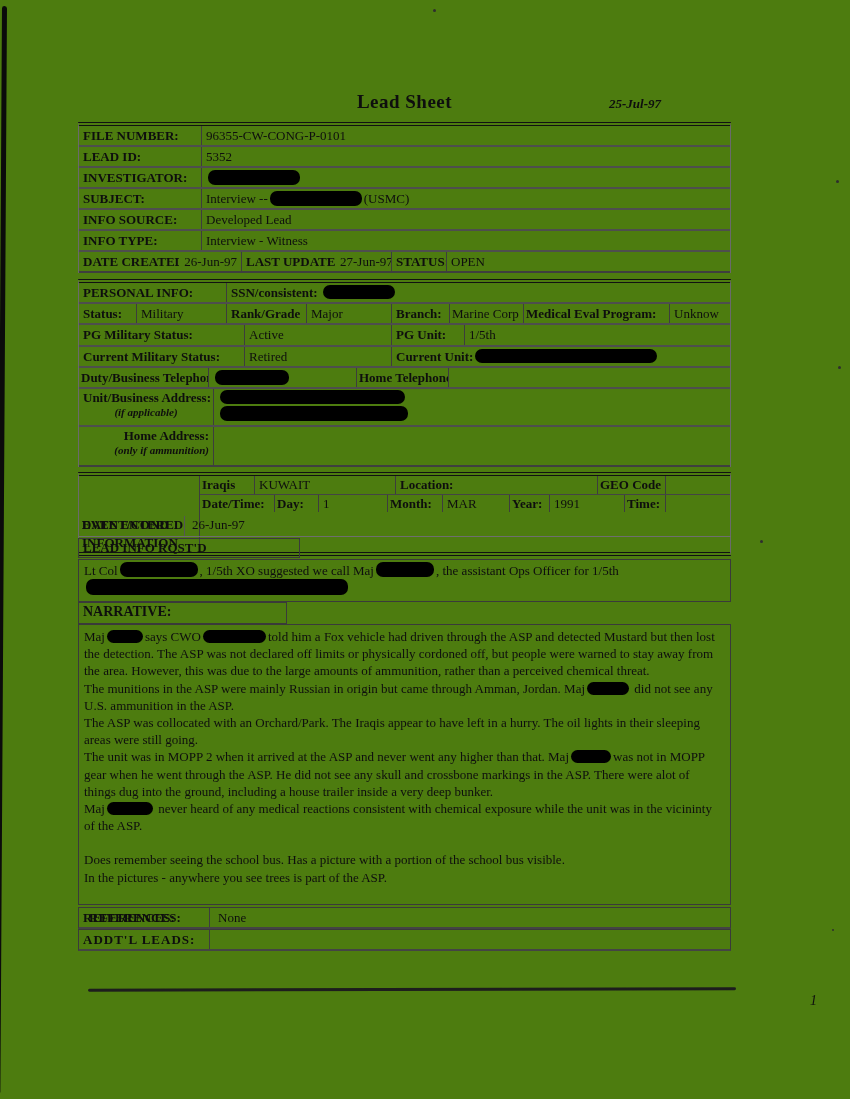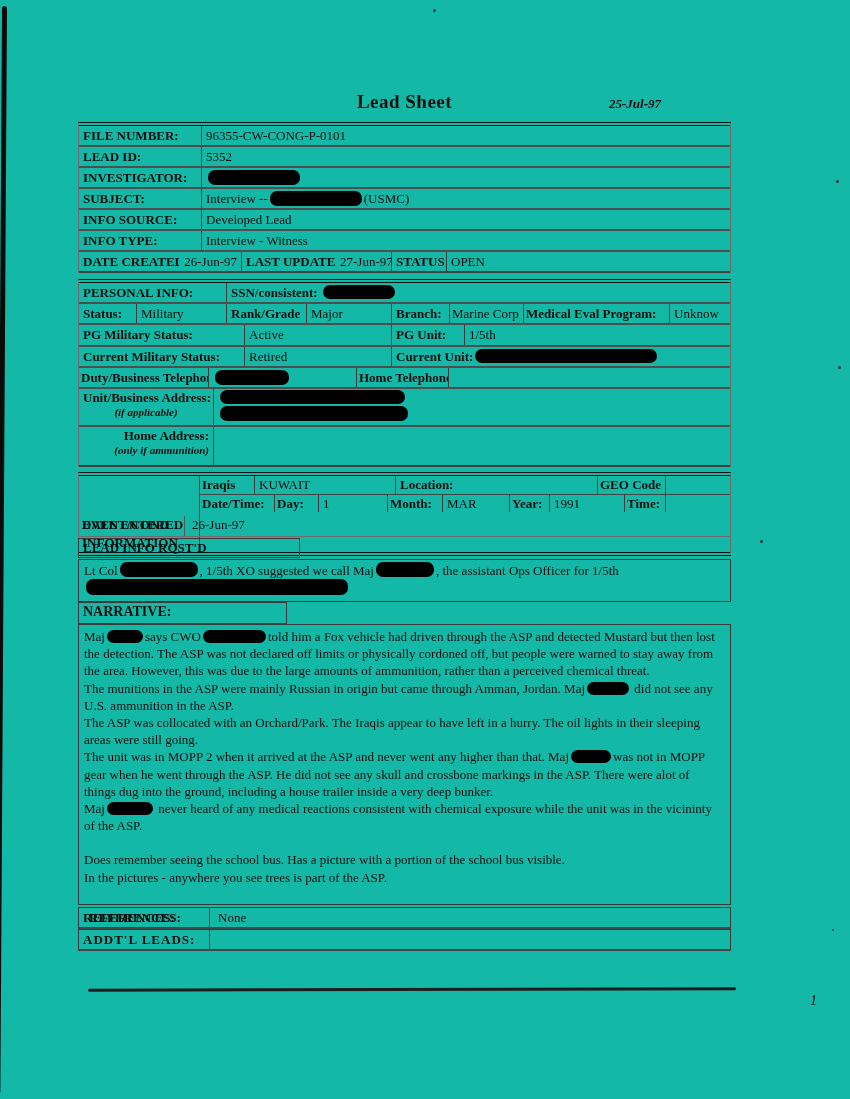--- a/index.html
+++ b/index.html
@@ -1,16 +1,16 @@
 <!DOCTYPE html>
 <html><head>
 <meta charset="utf-8">
 <style>
   html,body{margin:0;padding:0;background:#ffffff;}
-  .page{position:relative;width:850px;height:1099px;background:#14b8a6;overflow:hidden;
+  .page{position:relative;width:850px;height:1099px;background:#4d7c0f;overflow:hidden;
         font-family:"Liberation Serif",serif;color:#0e0e0e;font-size:13px;}
   
   .scan-bar{position:absolute;left:2px;top:6px;width:5px;height:1088px;background:#0b0b0b;
             transform:rotate(0.35deg);transform-origin:top left;border-radius:3px;}
   .speck{position:absolute;background:#2e2e2e;border-radius:50%;}
 
   .title{position:absolute;left:78px;width:653px;top:91px;text-align:center;
          font-size:19px;font-weight:bold;letter-spacing:.5px;}
   .datestamp{position:absolute;left:609px;top:96px;font-size:13px;font-weight:bold;font-style:italic;}
   .pagenum{position:absolute;left:810px;top:993px;font-size:14px;font-style:italic;}

